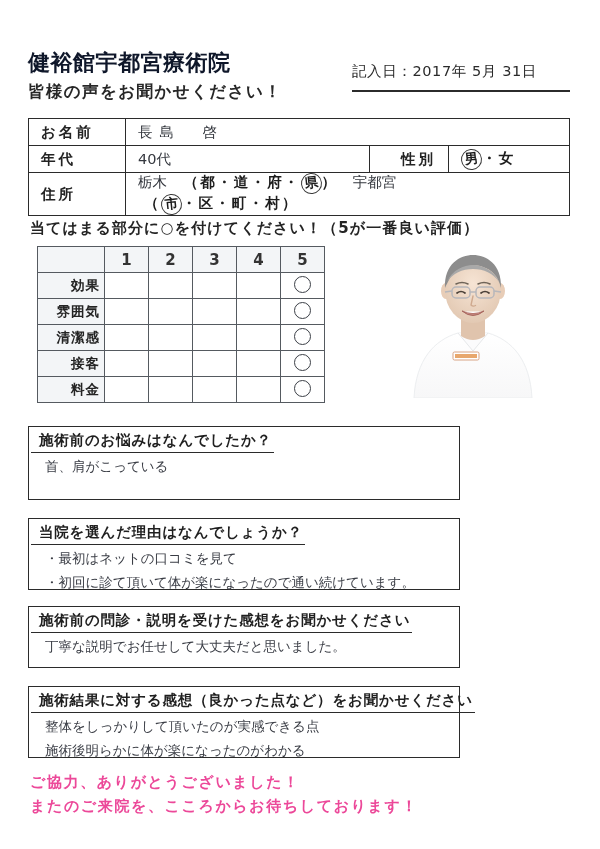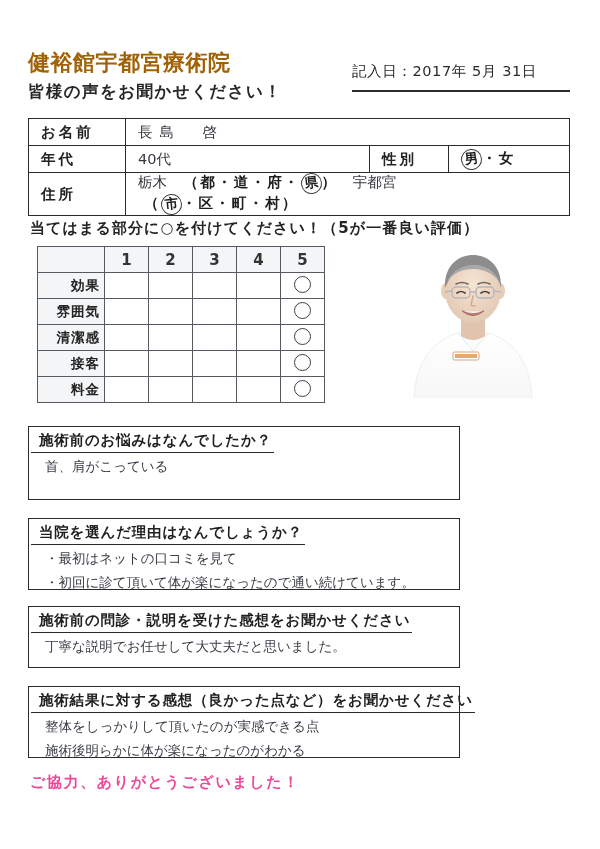--- a/index.html
+++ b/index.html
@@ -10,21 +10,21 @@
     position:relative;overflow:hidden;
     color:#1d1d1d;
   }
   .sheet{position:absolute;inset:0;}
 
   
   .header{position:absolute;left:28px;top:52px;width:546px;height:58px;}
   .clinic-name{
     font-family:"DejaVu Sans","Liberation Sans",sans-serif;
     font-weight:bold;font-size:22px;letter-spacing:.5px;
-    line-height:1;color:#a16207;white-space:nowrap;
+    line-height:1;color:#0f172a;white-space:nowrap;
   }
   .subtitle{
     margin-top:7px;font-size:16.5px;font-weight:bold;letter-spacing:1.4px;
     color:#272727;white-space:nowrap;
     font-family:"DejaVu Sans","Liberation Sans",sans-serif;
   }
   .date-block{position:absolute;left:352px;top:62px;width:222px;}
   .date-line{
     font-size:14.5px;letter-spacing:.6px;color:#2a2a2a;white-space:nowrap;
     padding-bottom:9px;
@@ -50,21 +50,21 @@
     color:#35383f;font-size:14.5px;font-weight:normal;
   }
   .hand-name{font-size:17px;letter-spacing:7px;}
   .opts{font-weight:bold;letter-spacing:2.2px;white-space:nowrap;font-size:14.5px;}
   .circled{
     display:inline-block;border:1.6px solid #3a3a3a;border-radius:50%;
     width:19px;height:19px;line-height:17px;text-align:center;
     font-size:13.5px;font-weight:bold;letter-spacing:0;
     transform:rotate(-6deg);
   }
-  .row-right{text-align:left;}
+  .row-right{text-align:right;}
 
   
   .instruction{
     position:absolute;left:30px;top:219px;width:546px;
     font-size:15px;font-weight:bold;letter-spacing:1.1px;white-space:nowrap;
     color:#242424;
   }
 
   
   .rating{
@@ -258,15 +258,16 @@
     </svg>
   </div>
 
   <div class="qbox" id="qbox-0" style="top:426px;height:74px;"><div class="qtitle">施術前のお悩みはなんでしたか？</div><div class="ans">首、肩がこっている</div></div>
   <div class="qbox" id="qbox-1" style="top:518px;height:72px;"><div class="qtitle">当院を選んだ理由はなんでしょうか？</div><div class="ans">・最初はネットの口コミを見て</div><div class="ans">・初回に診て頂いて体が楽になったので通い続けています。</div></div>
   <div class="qbox" id="qbox-3" style="top:686px;height:72px;"><div class="qtitle">施術結果に対する感想（良かった点など）をお聞かせください</div><div class="ans">整体をしっかりして頂いたのが実感できる点</div><div class="ans">施術後明らかに体が楽になったのがわかる</div></div>
   <div class="qbox" id="qbox-2" style="top:606px;height:62px;"><div class="qtitle">施術前の問診・説明を受けた感想をお聞かせください</div><div class="ans">丁寧な説明でお任せして大丈夫だと思いました。</div></div>
 
   <div class="footer">
     <div>ご協力、ありがとうございました！</div>
+    <div>またのご来院を、こころからお待ちしております！</div>
   </div>
 
 </div>
 
 </body></html>

